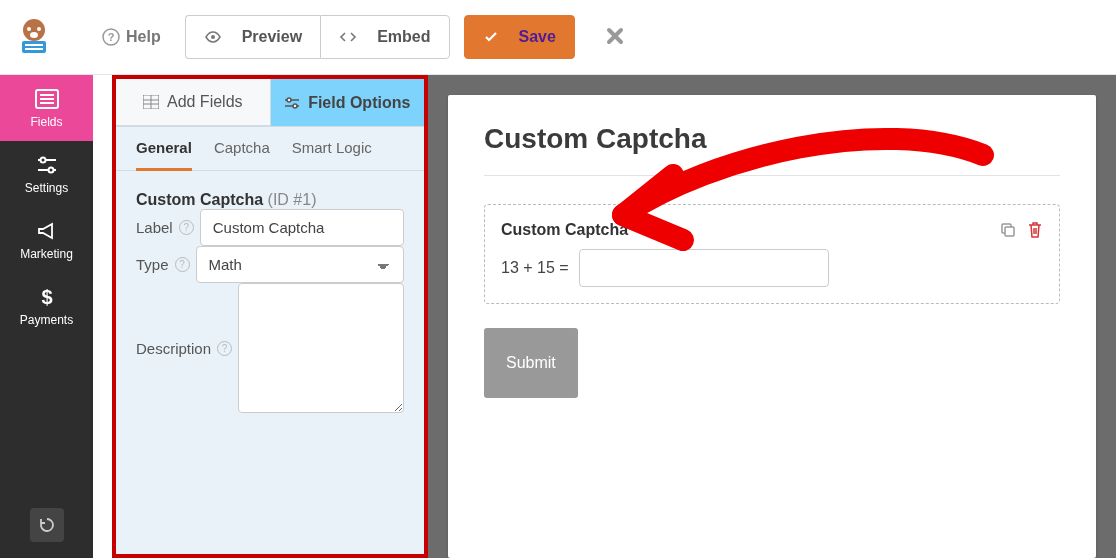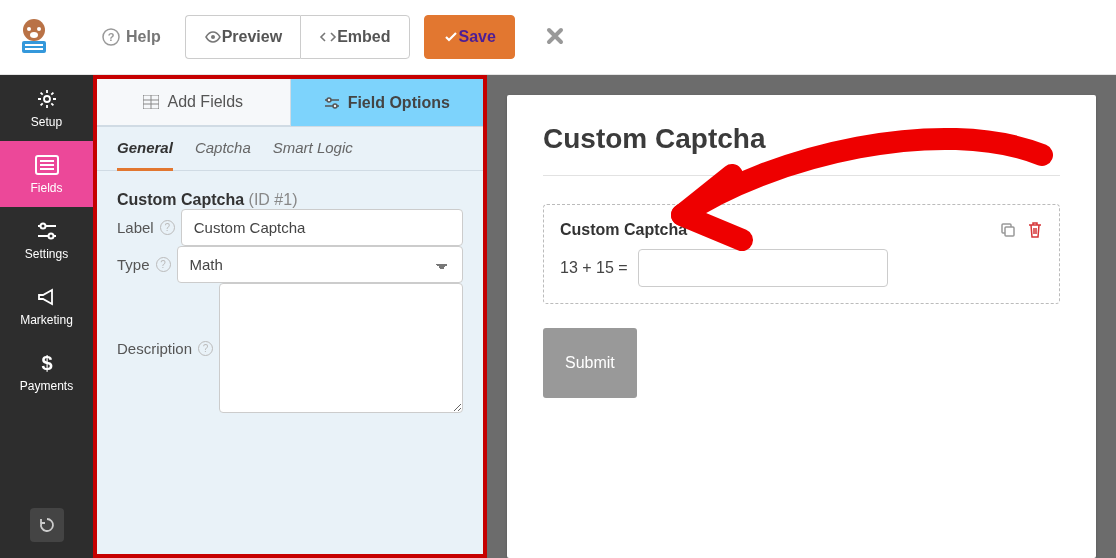--- a/index.html
+++ b/index.html
@@ -5,45 +5,45 @@
   * { box-sizing: border-box; margin: 0; padding: 0; }
   html, body { width: 1116px; height: 558px; font-family: -apple-system, Helvetica, Arial, sans-serif; overflow: hidden; }
   body { display: flex; flex-direction: column; }
 
   
   .topbar { height: 75px; display: flex; align-items: center; border-bottom: 1px solid #e5e5e5; padding: 0 20px 0 14px; background: #fff; }
   .logo { width: 40px; height: 40px; margin-right: 48px; display:flex; align-items:center; justify-content:center; }
   .title { font-size: 22px; color: #444; flex: 1; }
   .title strong { font-weight: 600; }
   .top-actions { display: flex; align-items: center; gap: 14px; }
-  .btn { display: inline-flex; align-items: center; gap: 0; height: 44px; padding: 0 18px; border: 1px solid #ccc; border-radius: 4px; background: #fff; font-size: 16px; color: #555; cursor: pointer; font-weight: 600; }
+  .btn { display: inline-flex; align-items: center; gap: 20px; height: 44px; padding: 0 18px; border: 1px solid #ccc; border-radius: 4px; background: #fff; font-size: 16px; color: #555; cursor: pointer; font-weight: 600; }
   .btn-group { display: flex; }
   .btn-group .btn { border-radius: 0; border-right: none; }
   .btn-group .btn:first-child { border-top-left-radius: 4px; border-bottom-left-radius: 4px; }
   .btn-group .btn:last-child { border-right: 1px solid #ccc; border-top-right-radius: 4px; border-bottom-right-radius: 4px; }
   .help-link { display: inline-flex; align-items: center; gap: 6px; color: #777; font-size: 16px; font-weight: 600; margin-right: 10px; cursor: pointer; }
   .btn-save { background: #e27730; border-color: #e27730; color: #4c1d95; }
   .close-x { font-size: 26px; color: #999; cursor: pointer; margin-left: 16px; font-weight: bold; }
 
   
   .main { flex: 1; display: flex; min-height: 0; }
   .leftnav { width: 93px; background: #2d2d2d; display: flex; flex-direction: column; }
   .leftnav-item { height: 66px; display: flex; flex-direction: column; align-items: center; justify-content: center; gap: 4px; color: #fff; font-size: 12px; cursor: pointer; }
   .leftnav-item.active { background: #ec4899; }
   .leftnav-icon { width: 24px; height: 24px; display:flex; align-items:center; justify-content:center; }
   .leftnav-bottom { margin-top: auto; height: 66px; display:flex; align-items:center; justify-content:center; cursor:pointer; }
   .leftnav-bottom .pill { background: #444; border-radius: 4px; width: 34px; height: 34px; display:flex; align-items:center; justify-content:center; }
 
-  .panel { width: 394px; background: #e9f2f8; display: flex; flex-direction: column; border: 4px solid #c60000; border-top-width:4px; }
+  .panel { width: 316px; background: #e9f2f8; display: flex; flex-direction: column; border: 4px solid #c60000; border-top-width:4px;margin-left:19px; }
   .panel-tabs { display: flex; height: 48px; border-bottom: 1px solid #d0dbe4; }
   .panel-tab { flex: 1; display: flex; align-items: center; justify-content: center; gap: 8px; font-size: 16px; color: #555; cursor: pointer; font-weight: 500; }
   .panel-tab.active { background: #7dd3fc; font-weight: 700; color:#444;}
   .panel-tab:not(.active) { background: #f6f8fa; border-bottom: 1px solid #d0dbe4; border-right: 1px solid #d0dbe4; }
 
-  .sub-tabs { display: flex; gap: 22px; padding: 12px 20px 0 20px; border-bottom: 1px solid #d0dbe4; font-style: italic; }
+  .sub-tabs { display: flex; gap: 22px; padding: 12px 20px 0 20px; border-bottom: 1px solid #d0dbe4; }
   .sub-tab { font-size: 15px; color: #666; padding-bottom: 12px; cursor: pointer; }
   .sub-tab.active { color: #333; font-weight: 700; border-bottom: 3px solid #e27730; margin-bottom: -1px; }
 
   .panel-body { padding: 20px; display: flex; flex-direction: column; overflow:auto; }
   .section-title { font-size: 16px; font-weight: 700; color: #333; }
   .section-title .muted { font-weight: 400; color: #888; }
   .field { display: flex; flex-direction: row; gap: 6px; }
   .field-label { font-size: 15px; color: #555; display: flex; align-items: center; gap: 6px; }
   .help-dot { width: 15px; height: 15px; border: 1px solid #bbb; border-radius: 50%; display:inline-flex; align-items:center; justify-content:center; font-size:10px; color:#bbb; }
   .field input, .field select, .field textarea { width: 100%; border: 1px solid #ccc; border-radius: 4px; padding: 9px 12px; font-size: 15px; background: #fff; color:#444; font-family: inherit; }
@@ -114,29 +114,20 @@
       <svg width="20" height="20" viewBox="0 0 20 20">
           <path d="M4 4l12 12M16 4L4 16" stroke="#999" stroke-width="4" stroke-linecap="round"></path>
         </svg>
     </span>
   </div>
 </div>
 
 <div class="main">
 
   <div class="leftnav">
-    <div class="leftnav-item">
-      <span class="leftnav-icon">
-          <svg width="22" height="22" viewBox="0 0 22 22">
-            <circle cx="11" cy="11" r="3" fill="none" stroke="#fff" stroke-width="1.8"></circle>
-            <path d="M11 2v3M11 17v3M2 11h3M17 11h3M4.6 4.6l2.1 2.1M15.3 15.3l2.1 2.1M4.6 17.4l2.1-2.1M15.3 6.7l2.1-2.1" stroke="#fff" stroke-width="1.8"></path>
-          </svg>
-        </span>
-      <span>Setup</span>
-    </div>
     <div class="leftnav-item active">
       <span class="leftnav-icon">
           <svg width="24" height="20" viewBox="0 0 24 20">
             <rect x="1" y="1" width="22" height="18" rx="2" fill="none" stroke="#fff" stroke-width="2"></rect>
             <line x1="5" y1="6" x2="19" y2="6" stroke="#fff" stroke-width="2"></line>
             <line x1="5" y1="10" x2="19" y2="10" stroke="#fff" stroke-width="2"></line>
             <line x1="5" y1="14" x2="19" y2="14" stroke="#fff" stroke-width="2"></line>
           </svg>
         </span>
       <span>Fields</span>

